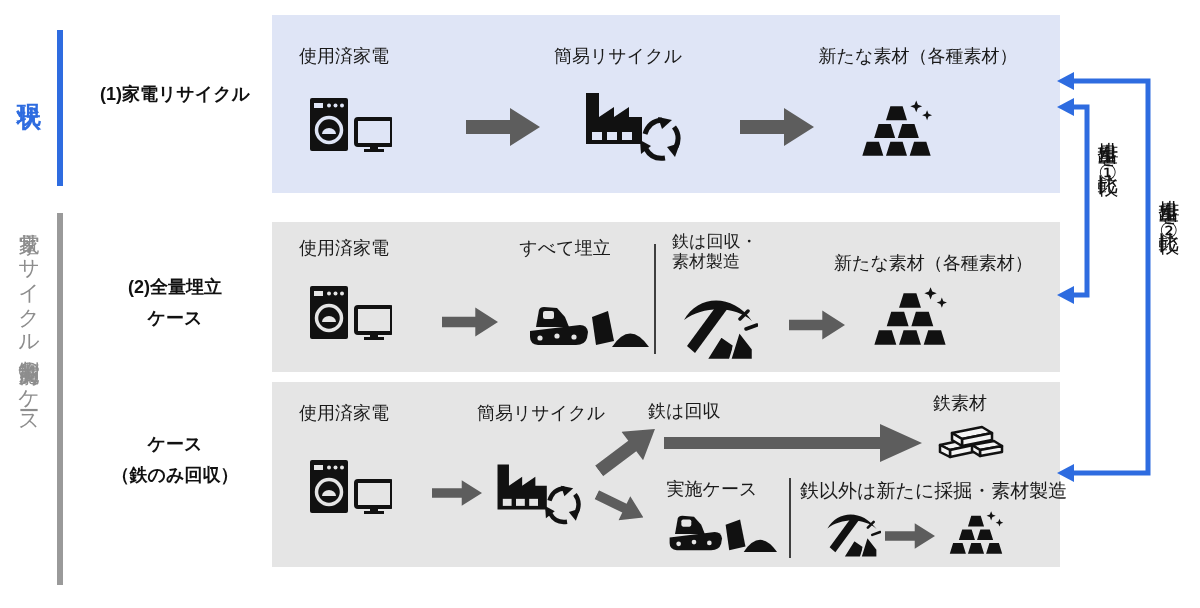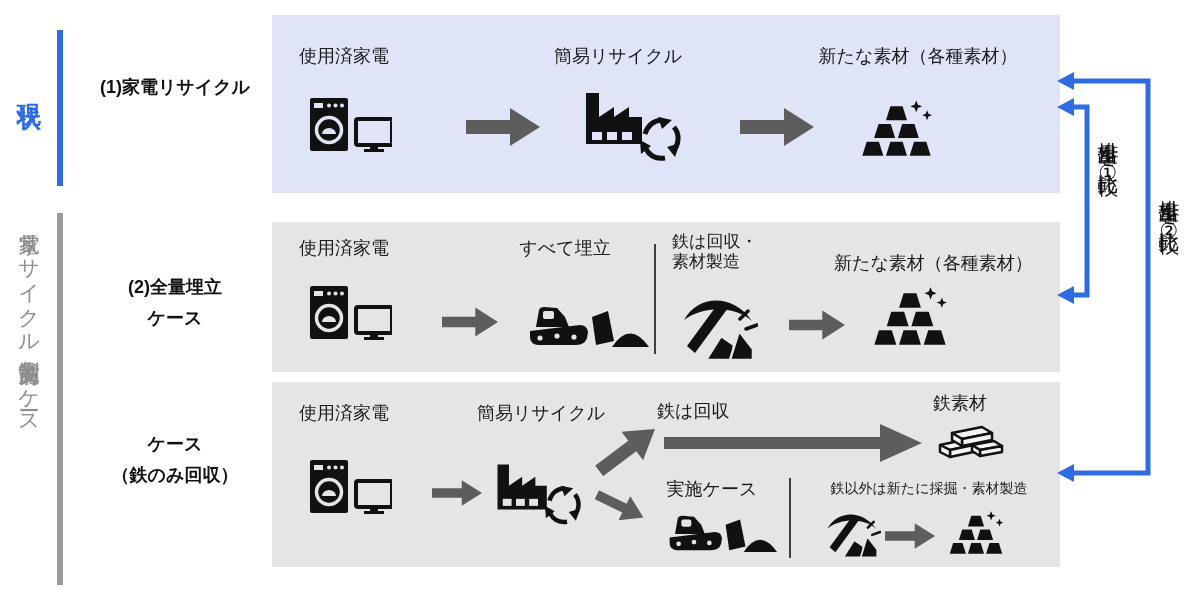--- a/index.html
+++ b/index.html
@@ -115,21 +115,21 @@
 </svg>
 
 <div id="canvas">
 
   <div class="vtext" style="left:13px;top:84px;font-size:24px;font-weight:600;color:#2e6ce0;">現状</div>
   <div class="vbar" style="left:57px;top:30px;height:156px;background:#2e6ce0;"></div>
 
   <div class="vbar" style="left:57px;top:213px;height:372px;background:#9a9a9a;"></div>
   <div class="vtext" style="left:15px;top:217px;font-size:21px;color:#8d8d8d;letter-spacing:1px;">家電リサイクル制度実施前のケース</div>
 
-  <div class="case-title" style="top:72px;">
+  <div class="case-title" style="top:79px;">
     <span style="display:block">(1)家電リサイクル</span>
   </div>
   <div class="case-title" style="top:272px;">
     <span style="display:block">(2)全量埋立</span>
     <span style="display:block">ケース</span>
   </div>
   <div class="case-title" style="top:429px;">
     <span style="display:block">ケース</span>
     <span style="display:block">（鉄のみ回収）</span>
   </div>
@@ -241,21 +241,21 @@
       <svg>
           <use href="#sym-arrow"></use>
         </svg>
       </div>
     <div class="icon rot" style="left:322px;top:110px;width:52px;height:28px;transform:rotate(26deg);">
       <svg>
           <use href="#sym-arrow"></use>
         </svg>
       </div>
 
-    <div class="lbl" style="left:376px;top:19px;margin-left:9px;">鉄は回収</div>
+    <div class="lbl" style="left:376px;top:19px;">鉄は回収</div>
     <div class="icon" style="left:392px;top:42px;width:258px;height:38px;">
       <svg viewBox="0 0 258 38">
           <path d="M0 13 H216 V0 L258 19 L216 38 V25 H0 Z" fill="#5d5d5d"></path>
         </svg>
       </div>
 
     <div class="lbl center" style="left:613px;top:11px;width:150px;">鉄素材</div>
     <div class="icon" style="left:666px;top:39px;width:66px;height:38px;">
       <svg>
           <use href="#sym-steel"></use>
@@ -264,21 +264,21 @@
 
     <div class="lbl center" style="left:376px;top:97px;width:128px;">実施ケース</div>
     <div class="icon" style="left:394px;top:130px;width:112px;height:42px;">
       <svg>
           <use href="#sym-dozer"></use>
         </svg>
       </div>
 
     <div class="divider" style="left:517px;top:96px;height:80px;"></div>
 
-    <div class="lbl center" style="left:528px;top:98px;width:258px;font-size:14px;">鉄以外は新たに採掘・素材製造</div>
+    <div class="lbl center" style="left:528px;top:98px;width:258px;font-size:19px;">鉄以外は新たに採掘・素材製造</div>
     <div class="icon" style="left:551px;top:124px;width:58px;height:52px;">
       <svg>
           <use href="#sym-pickaxe"></use>
         </svg>
       </div>
     <div class="icon" style="left:613px;top:140px;width:50px;height:28px;">
       <svg>
           <use href="#sym-arrow"></use>
         </svg>
       </div>

